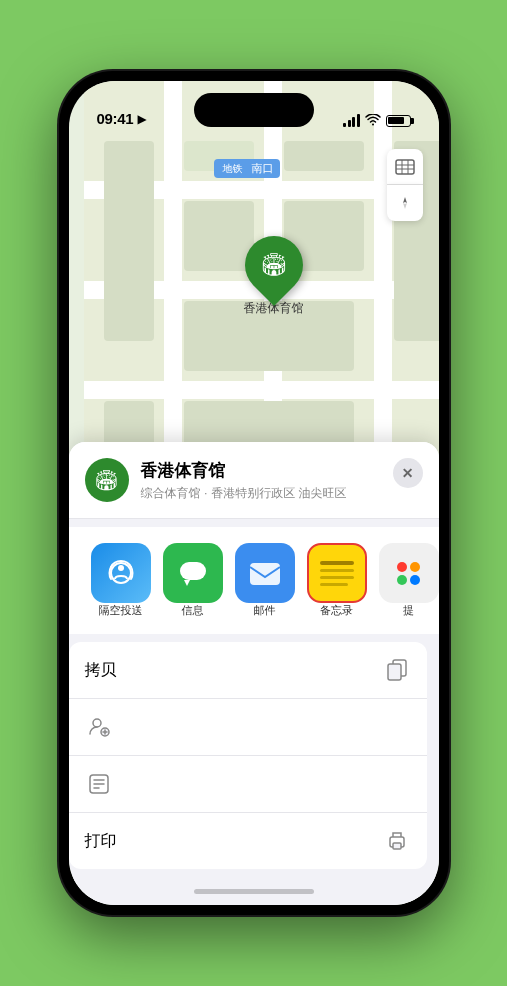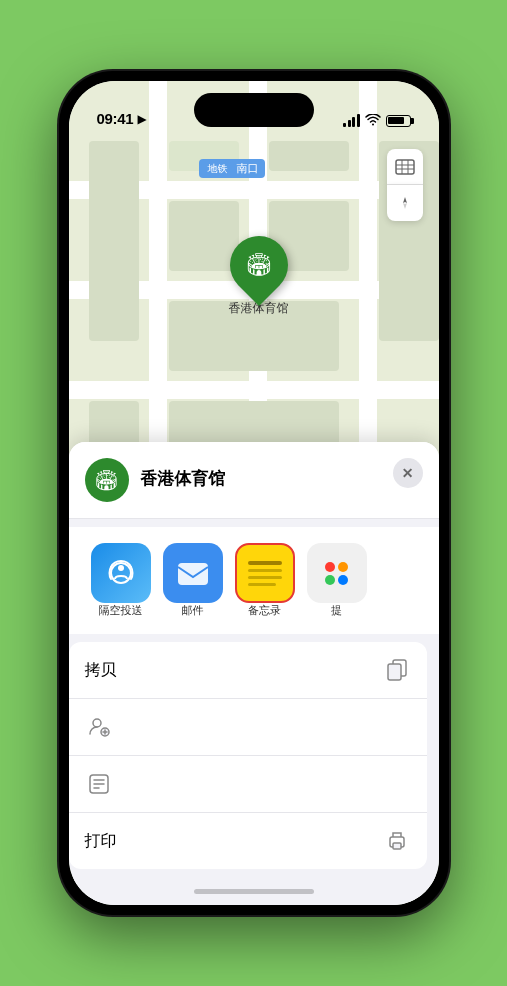--- a/index.html
+++ b/index.html
@@ -114,21 +114,21 @@
       width: 3px;
       height: 6px;
       background: #000;
       border-radius: 0 1px 1px 0;
     }
 
     
     .map-area {
       position: absolute;
       top: 0;
-      left: 0;
+      left: 15px;
       right: 0;
       height: 460px;
       background: #e8edd8;
       overflow: hidden;
     }
 
     
     .map-road-h {
       position: absolute;
       background: #fff;
@@ -500,40 +500,50 @@
         </div>
       </div>
     </div>
 
     <div class="bottom-sheet">
 
       <div class="venue-header">
         <div class="venue-icon">🏟</div>
         <div class="venue-info">
           <div class="venue-name">香港体育馆</div>
+          <div class="venue-sub">综合体育馆 · 香港特别行政区 油尖旺区</div>
         </div>
         <div class="close-btn">✕</div>
       </div>
 
       <div class="share-row">
 
         <div class="share-item">
           <div class="share-icon-wrap airdrop">
             <svg width="32" height="32" viewBox="0 0 32 32" fill="none">
               <circle cx="16" cy="16" r="10" stroke="#fff" stroke-width="2" fill="none"></circle>
               <circle cx="16" cy="11" r="3" fill="#fff"></circle>
               <path d="M10 22 C10 18 22 18 22 22" stroke="#fff" stroke-width="2" fill="none"></path>
               <path d="M6 10 C8 6 12 4 16 4 C20 4 24 6 26 10" stroke="#fff" stroke-width="2" fill="none" stroke-linecap="round"></path>
               <path d="M6 22 C4 19 4 13 6 10" stroke="#fff" stroke-width="2" fill="none" stroke-linecap="round"></path>
               <path d="M26 22 C28 19 28 13 26 10" stroke="#fff" stroke-width="2" fill="none" stroke-linecap="round"></path>
             </svg>
           </div>
           <span class="share-label">隔空投送</span>
         </div>
 
+        <div class="share-item">
+          <div class="share-icon-wrap messages">
+            <svg width="34" height="34" viewBox="0 0 34 34" fill="none">
+              <rect x="4" y="6" width="26" height="18" rx="9" fill="#fff"></rect>
+              <polygon points="8,24 14,24 11,30" fill="#fff"></polygon>
+            </svg>
+          </div>
+          <span class="share-label">信息</span>
+        </div>
 
         <div class="share-item">
           <div class="share-icon-wrap mail">
             <svg width="34" height="28" viewBox="0 0 34 28" fill="none">
               <rect x="2" y="4" width="30" height="22" rx="4" fill="#fff" fill-opacity="0.9"></rect>
               <path d="M2 8 L17 18 L32 8" stroke="#3b8def" stroke-width="2" fill="none"></path>
             </svg>
           </div>
           <span class="share-label">邮件</span>
         </div>

